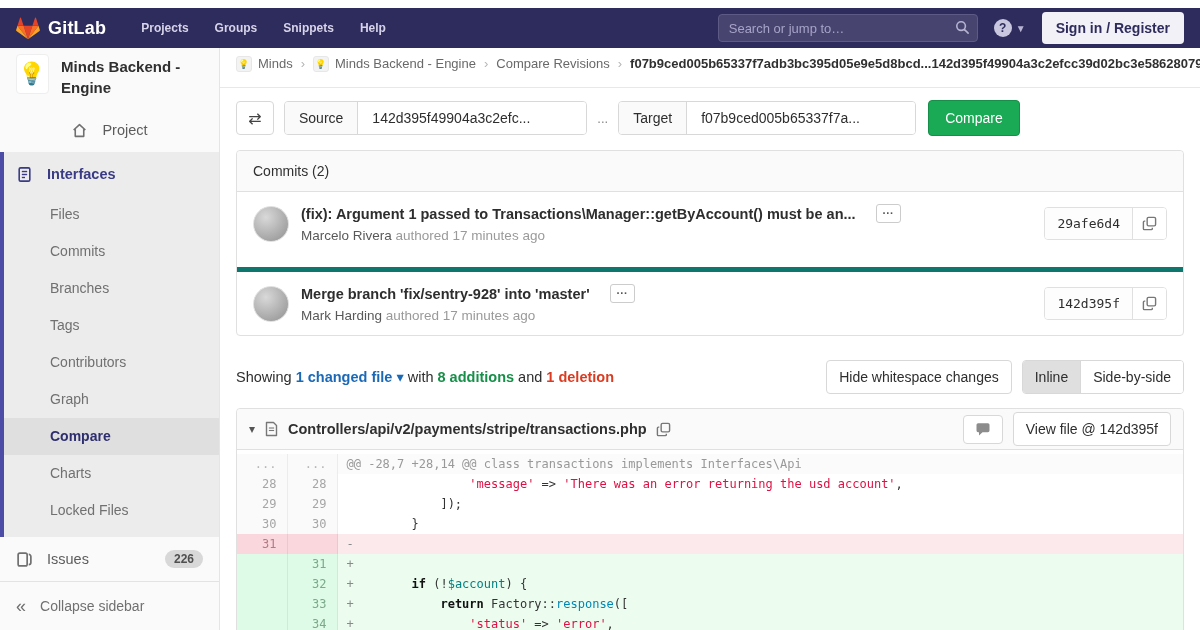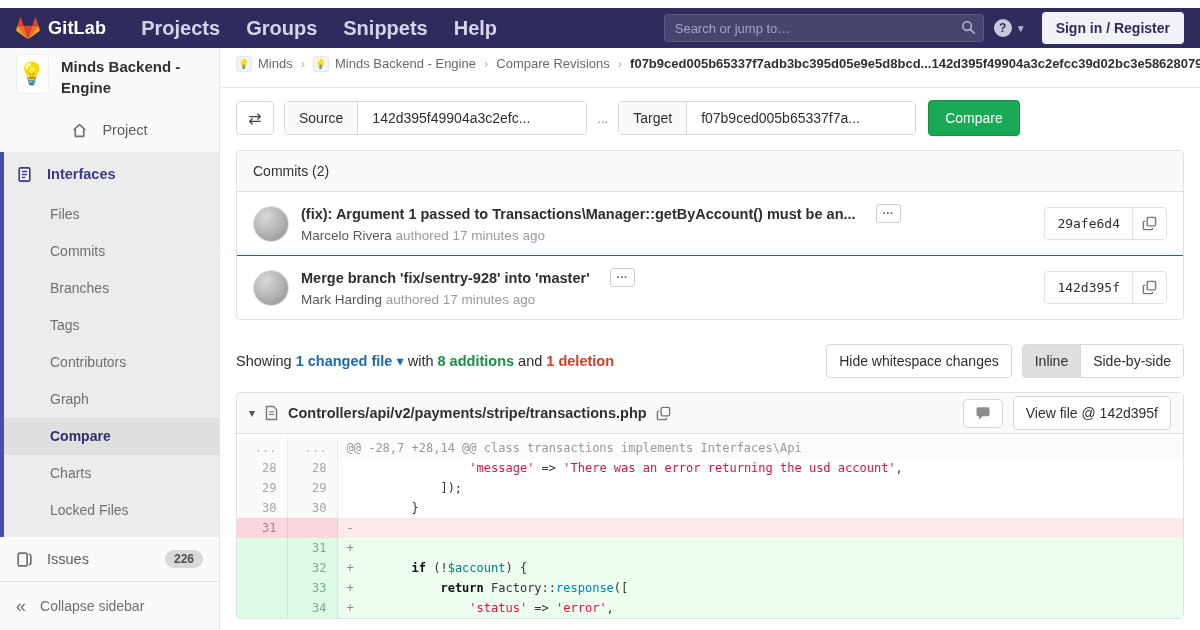--- a/index.html
+++ b/index.html
@@ -7,23 +7,23 @@
   body {
     width:1200px; height:630px; overflow:hidden; background:#fff;
     font-family:"Liberation Sans","DejaVu Sans",sans-serif; color:#2e2e2e; font-size:14px;
   }
   
   .navbar { position:absolute; top:8px; left:0; width:1200px; height:40px; background:#2e2c5c;
     display:flex; align-items:center; padding:0 16px; z-index:10; }
   .logo { display:flex; align-items:center; gap:8px; margin-right:24px; cursor:pointer; }
   .logo-text { color:#fff; font-size:18px; font-weight:600; letter-spacing:.2px; }
   .nav-links { display:flex; gap:4px; }
-  .nav-link { color:#d6d3ea; font-weight:600; font-size:20px; padding:6px 11px; border-radius:4px; cursor:pointer; }
+  .nav-link { color:#d6d3ea; font-weight:600; font-size:12px; padding:6px 11px; border-radius:4px; cursor:pointer; }
   .nav-spacer { flex:1; }
-  .searchbox { position:relative; width:320px; height:28px; margin-right:10px; }
+  .searchbox { position:relative; width:260px; height:28px; margin-right:16px; }
   .searchbox input { width:100%; height:28px; background:#47446f; border:1px solid #5d5a85; border-radius:4px;
     color:#cfccе6; padding:0 30px 0 10px; font-size:13px; outline:none; }
   .searchbox input::placeholder { color:#a7a3c8; }
   .search-ico { position:absolute; right:8px; top:6px; }
   .help-wrap { display:flex; align-items:center; gap:4px; margin-right:16px; cursor:pointer; }
   .help-circle { width:18px; height:18px; border-radius:50%; background:#c9c6e0; color:#2e2c5c;
     font-weight:700; font-size:12px; display:flex; align-items:center; justify-content:center; }
   .chev { color:#b7b3d4; font-size:10px; }
   .signin { background:#f2f1f8; color:#2e2c5c; font-weight:700; font-size:14px; border:0; border-radius:4px;
     padding:8px 14px; cursor:pointer; font-family:inherit; }
@@ -71,21 +71,21 @@
   .src-val { width:228px; }
   .tgt-val { width:228px;text-align:center; }
   .dots-sep { color:#888; font-size:13px; }
   .compare-btn { background:#1aaa55; border:1px solid #168f48; color:#fff; font-size:14px; border-radius:4px;
     height:36px; padding:0 16px; cursor:pointer; font-family:inherit; margin-left:2px; }
   
   .panel { border:1px solid #e0e0e0; border-radius:4px; }
   .panel-head { background:#fafafa; border-bottom:1px solid #e0e0e0; padding:12px 16px; font-size:14px;
     color:#303030; border-radius:4px 4px 0 0; }
   .commit-row { display:flex; align-items:center; padding:12px 16px; }
-  .commit-row + .commit-row { border-top:1px solid #0f766e; }
+  .commit-row + .commit-row { border-top:5px solid #0f766e;margin-top:12px; }
   .cavatar { width:36px; height:36px; border-radius:50%; flex:0 0 36px; margin-right:12px;
     background:radial-gradient(circle at 35% 30%, #d9d9d9, #8f8f8f); border:1px solid #e0e0e0; }
   .cmain { flex:1; min-width:0; }
   .ctitle-line { display:flex; align-items:center; gap:20px; }
   .ctitle { font-weight:700; font-size:14.5px; color:#2e2e2e; white-space:nowrap; overflow:hidden;
     text-overflow:ellipsis; cursor:pointer; }
   .dots-btn { border:1px solid #ccc; border-radius:3px; background:#fff; color:#555; font-weight:700;
     font-size:11px; line-height:1; padding:3px 6px; cursor:pointer; flex:0 0 auto; }
   .cmeta { margin-top:5px; font-size:13.5px; color:#9a9a9a; }
   .cauthor { color:#595959; cursor:pointer; }

